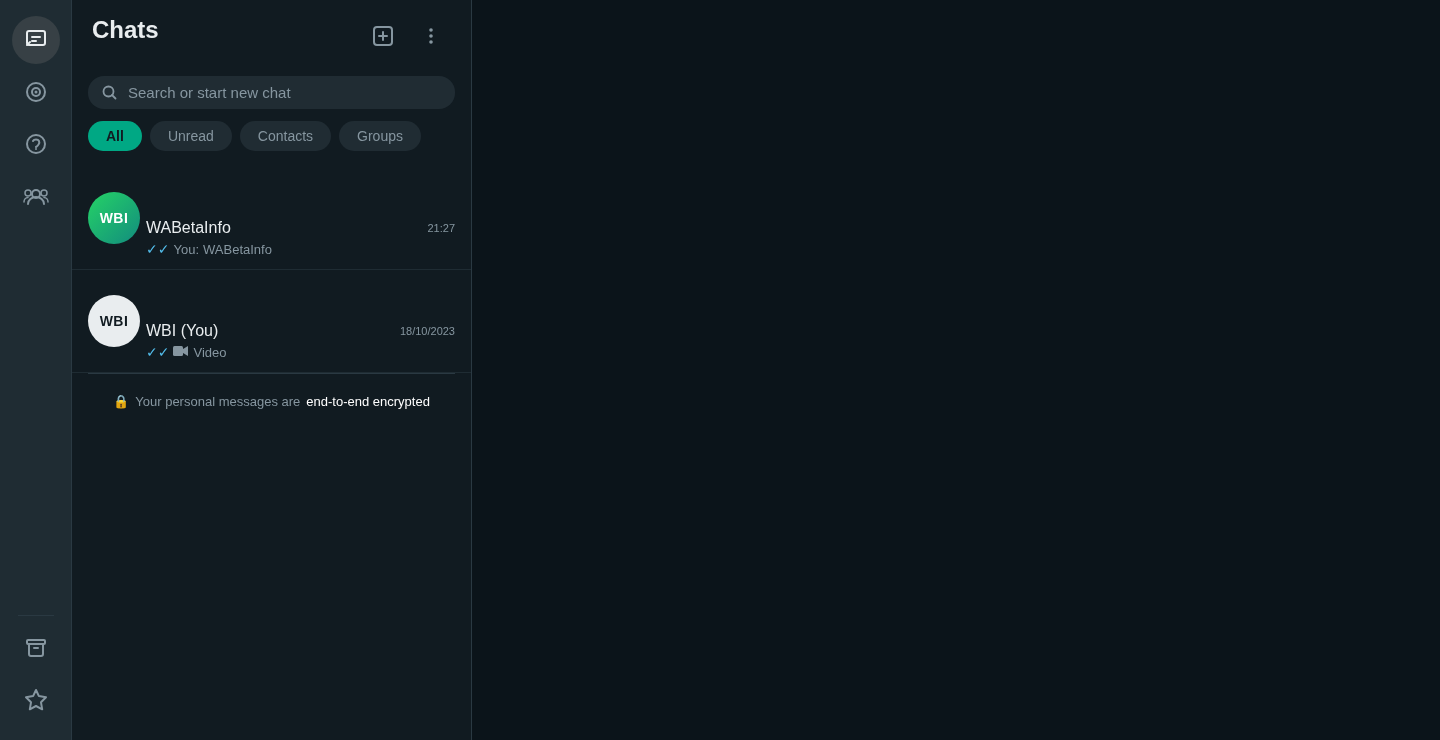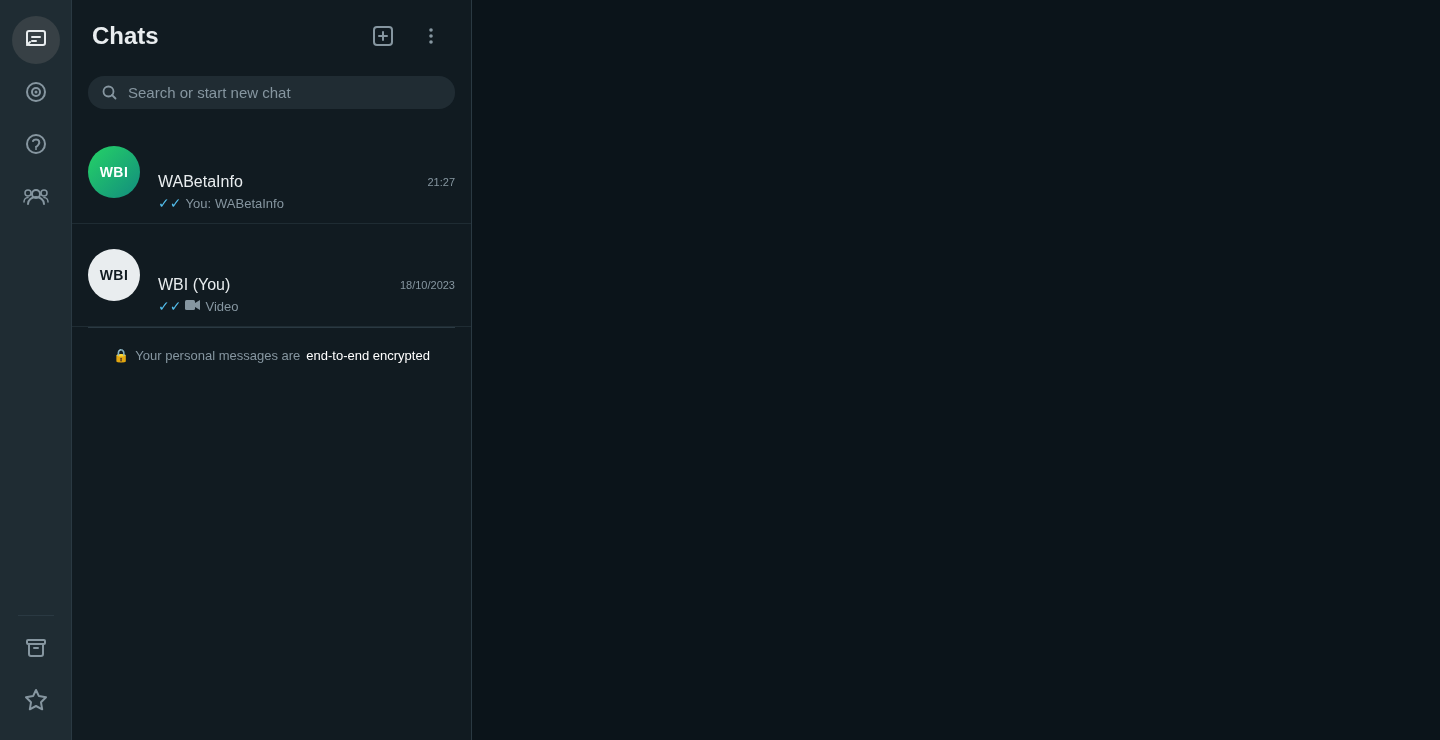--- a/index.html
+++ b/index.html
@@ -71,21 +71,21 @@
       width: 400px;
       background: #111b21;
       display: flex;
       flex-direction: column;
       border-right: 1px solid #2a3942;
       flex-shrink: 0;
     }
 
     .chat-header {
       display: flex;
-      align-items: center;
+      align-items: flex-start;
       justify-content: space-between;
       padding: 16px 20px 12px 20px;
     }
 
     .chat-title {
       font-size: 24px;
       font-weight: 700;
       color: #e9edef;
     }
 
@@ -172,21 +172,21 @@
       flex: 1;
       overflow-y: auto;
     }
 
     .chat-item {
       display: flex;
       align-items: center;
       padding: 12px 16px;
       cursor: pointer;
       border-bottom: 1px solid #1f2c33;
-      gap: 18px;
+      gap: 6px;
     }
 
     .avatar {
       width: 52px;
       height: 52px;
       border-radius: 50%;
       display: flex;
       align-items: center;
       justify-content: center;
       font-weight: 700;
@@ -380,20 +380,26 @@
       <span class="search-icon-wrap">
         <svg width="16" height="16" viewBox="0 0 16 16" fill="none">
           <circle cx="6.5" cy="6.5" r="5" stroke="#8696a0" stroke-width="1.8"></circle>
           <path d="M10 10l3.5 3.5" stroke="#8696a0" stroke-width="1.8" stroke-linecap="round"></path>
         </svg>
       </span>
       <input type="text" class="search-input" placeholder="Search or start new chat" style="">
     </div>
   </div>
 
+  <div class="filter-tabs">
+    <button class="filter-tab active">All</button>
+    <button class="filter-tab">Unread</button>
+    <button class="filter-tab">Contacts</button>
+    <button class="filter-tab">Groups</button>
+  </div>
 
   <div class="chat-list">
 
     <div class="chat-item">
       <div class="avatar avatar-green">
         <span>WBI</span>
       </div>
       <div class="chat-info">
         <div class="chat-name-row">
           <span class="chat-name">WABetaInfo</span>

